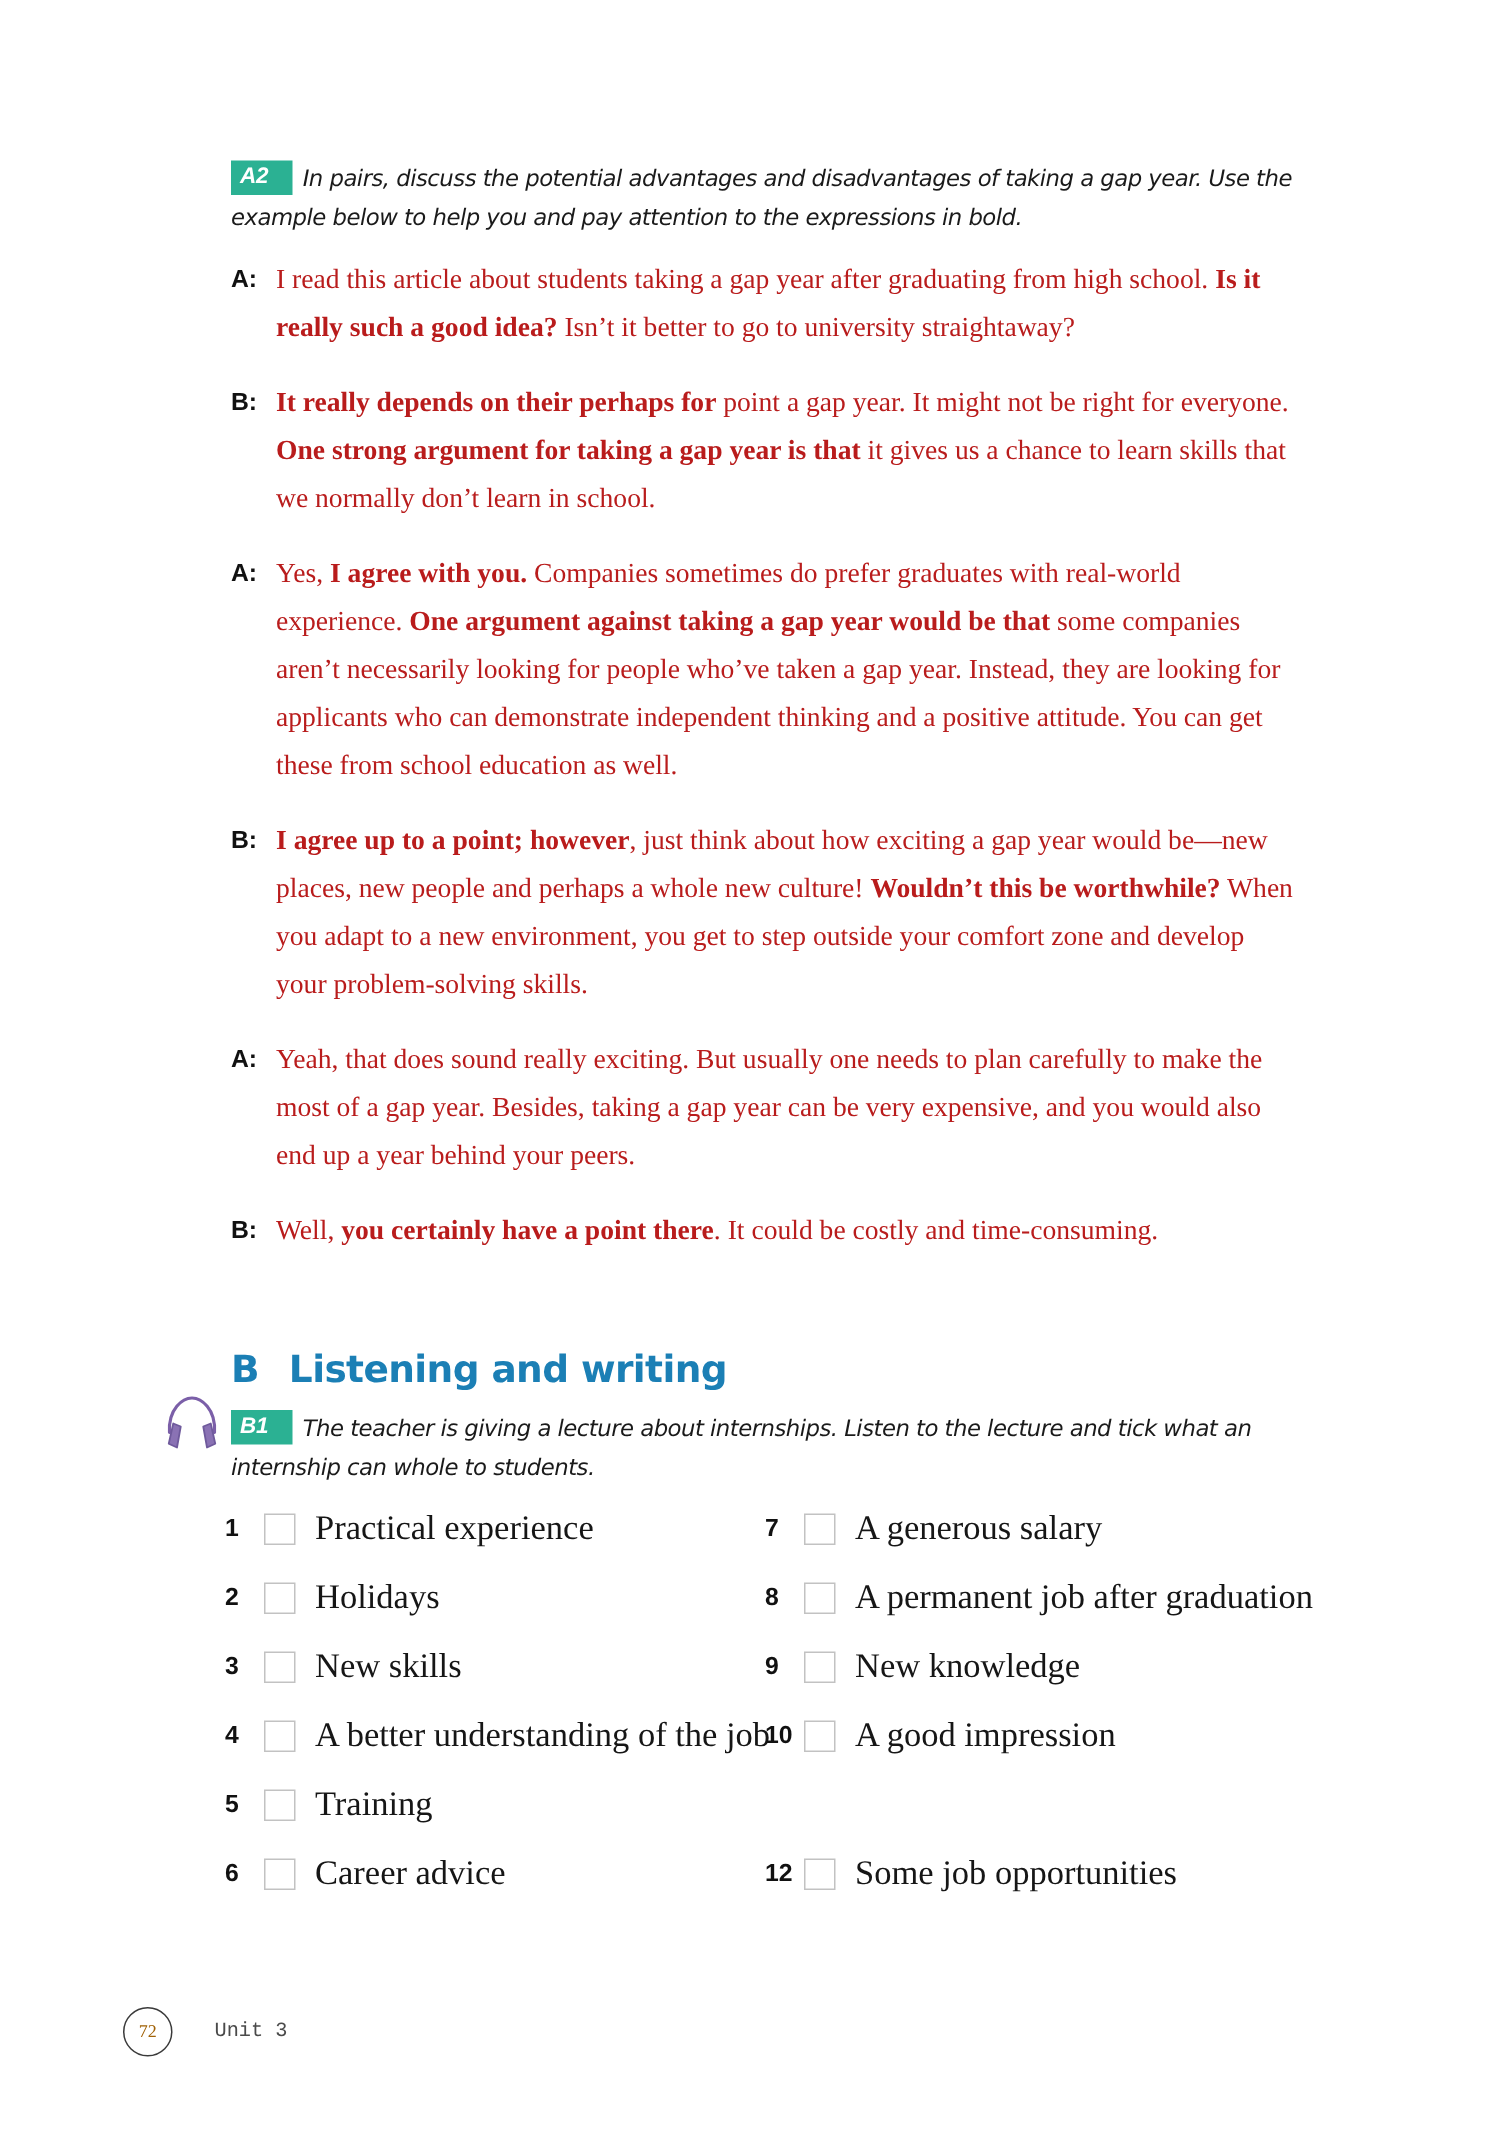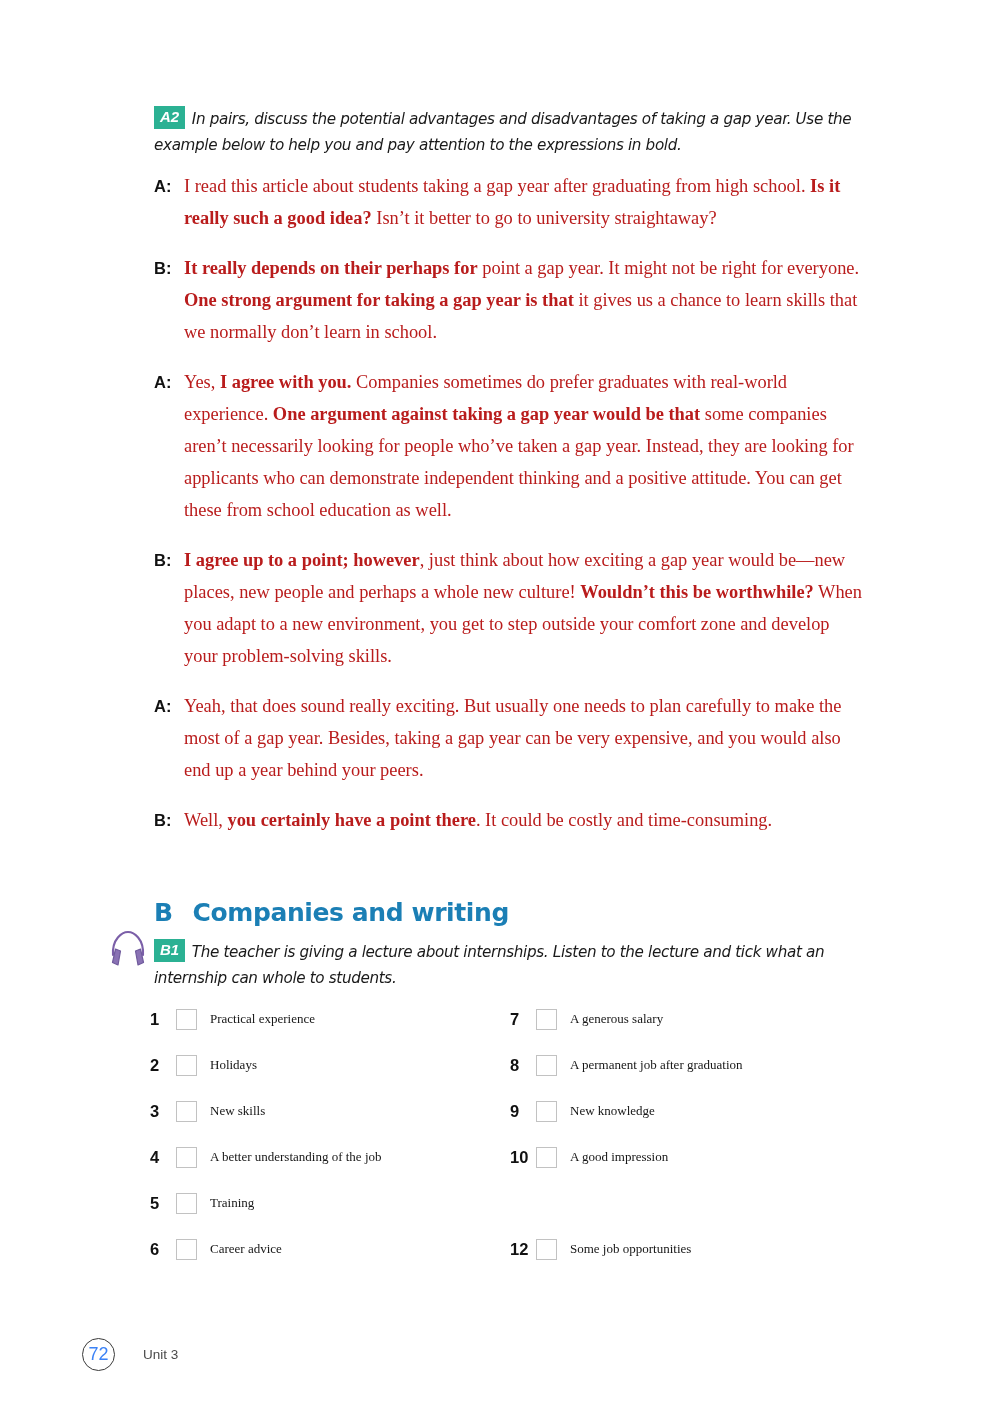--- a/index.html
+++ b/index.html
@@ -24,21 +24,21 @@
 
   
   .badge {
     display: inline-block;
     background: #2bb193;
     color: #ffffff;
     font-family: "Liberation Sans", sans-serif;
     font-weight: bold;
     font-size: 15px;
     line-height: 20px;
-    padding: 1px 6px 2px 6px;
+    padding: 1px 16px 2px 6px;
     vertical-align: 2px;
     letter-spacing: -0.2px;
   }
 
   
   .instruction {
     position: absolute;
     left: 154px;
     width: 712px;
     font-family: "DejaVu Sans", sans-serif;
@@ -144,48 +144,48 @@
     width: 21px;
     height: 21px;
     flex: 0 0 21px;
     border: 1px solid #c2c2c2;
     background: #ffffff;
     margin-right: 13px;
     box-sizing: border-box;
   }
   .check-label {
     font-family: "Liberation Serif", serif;
-    font-size: 13px;
+    font-size: 23px;
     color: #161616;
     white-space: nowrap;
   }
 
   
   .footer {
     position: absolute;
     left: 82px;
     top: 1338px;
     display: flex;
     align-items: center;
   }
   .page-circle {
     width: 31px;
     height: 31px;
     border: 1.1px solid #3a3a3a;
     border-radius: 50%;
     display: flex;
     align-items: center;
     justify-content: center;
-    font-family: Liberation Sans, sans-serif;
-    font-size: 18px;
-    color: #3b82f6;
+    font-family: Liberation Serif, serif;
+    font-size: 12px;
+    color: #a16207;
   }
   .footer-unit {
     margin-left: 28px;
-    font-family: Liberation Sans, sans-serif;
+    font-family: Liberation Mono, monospace;
     font-size: 13.5px;
     color: #4a4a4a;
   }
 </style>
 </head>
 <body>
 
 <div class="page">
 
   <div class="instruction" id="a2-instruction">
@@ -214,21 +214,21 @@
         <div class="turn-text"><span>Yeah, that does sound really exciting. But usually one needs to plan carefully to make the most of a gap year. Besides, taking a gap year can be very expensive, and you would also end up a year behind your peers.</span></div>
       </div>
       <div class="turn">
         <div class="turn-speaker">B:</div>
         <div class="turn-text"><span>Well, </span><b>you certainly have a point there</b><span>. It could be costly and time-consuming.</span></div>
       </div>
     </div>
 
   <div class="section-head">
     <span class="section-letter">B</span>
-    <span class="section-title">Companies and writing</span>
+    <span class="section-title">Listening and writing</span>
   </div>
 
   <span class="headphones">
     <svg width="44" height="42" viewBox="0 0 44 42">
       <path d="M7 27 C6 11, 16 4, 22 4 C28 4, 38 11, 37 27" fill="none" stroke="#7b5fa8" stroke-width="2.1" stroke-linecap="round"></path>
       <path d="M9.5 21 L14.5 23 L12 37 L6.5 34.5 Z" fill="#8a72b4" stroke="#6f5a9c" stroke-width="1.2" stroke-linejoin="round"></path>
       <path d="M29.5 23 L34.5 21 L37.5 34.5 L32 37 Z" fill="#8a72b4" stroke="#6f5a9c" stroke-width="1.2" stroke-linejoin="round"></path>
     </svg>
   </span>
 

